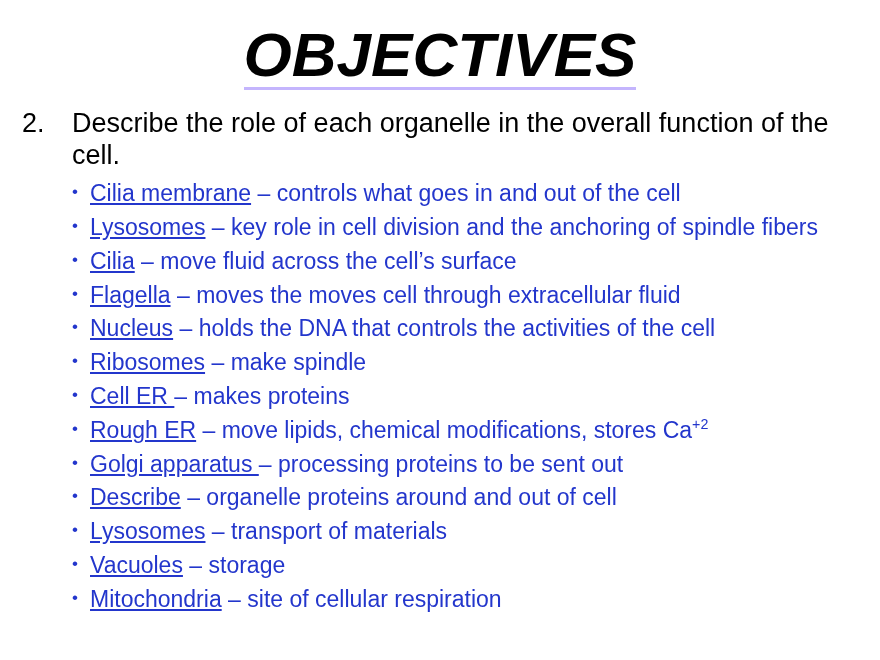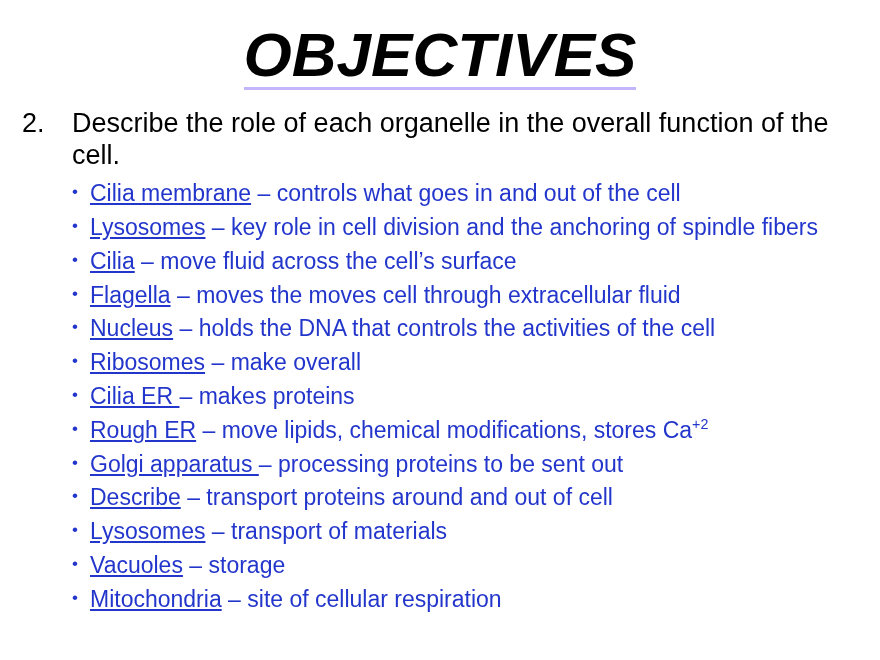--- a/index.html
+++ b/index.html
@@ -119,25 +119,25 @@
     <span class="num">2.</span>
     <span>Describe the role of each organelle in the overall function of the cell.</span>
   </div>
 
   <ul class="bullet-list">
       <li class="bullet-item"><span class="dot">•</span><span class="term">Cilia membrane</span><span class="desc"> – </span><span class="desc">controls what goes in and out of the cell</span></li>
       <li class="bullet-item"><span class="dot">•</span><span class="term">Lysosomes</span><span class="desc"> – </span><span class="desc">key role in cell division and the anchoring of spindle fibers</span></li>
       <li class="bullet-item"><span class="dot">•</span><span class="term">Cilia</span><span class="desc"> – </span><span class="desc">move fluid across the cell’s surface</span></li>
       <li class="bullet-item"><span class="dot">•</span><span class="term">Flagella</span><span class="desc"> – </span><span class="desc">moves the moves cell through extracellular fluid</span></li>
       <li class="bullet-item"><span class="dot">•</span><span class="term">Nucleus</span><span class="desc"> – </span><span class="desc">holds the DNA that controls the activities of the cell</span></li>
-      <li class="bullet-item"><span class="dot">•</span><span class="term">Ribosomes</span><span class="desc"> – </span><span class="desc">make overall</span></li>
-      <li class="bullet-item"><span class="dot">•</span><span class="term">Cilia ER </span><span class="desc">– </span><span class="desc">makes proteins</span></li>
+      <li class="bullet-item"><span class="dot">•</span><span class="term">Ribosomes</span><span class="desc"> – </span><span class="desc">make spindle</span></li>
+      <li class="bullet-item"><span class="dot">•</span><span class="term">Cell ER </span><span class="desc">– </span><span class="desc">makes proteins</span></li>
       <li class="bullet-item"><span class="dot">•</span><span class="term">Rough ER</span><span class="desc"> – </span><span class="desc">move lipids, chemical modifications, stores Ca</span><sup class="charge">+2</sup></li>
       <li class="bullet-item"><span class="dot">•</span><span class="term">Golgi apparatus </span><span class="desc">– </span><span class="desc">processing proteins to be sent out</span></li>
-      <li class="bullet-item"><span class="dot">•</span><span class="term">Describe</span><span class="desc"> – </span><span class="desc">transport proteins around and out of cell</span></li>
+      <li class="bullet-item"><span class="dot">•</span><span class="term">Describe</span><span class="desc"> – </span><span class="desc">organelle proteins around and out of cell</span></li>
       <li class="bullet-item"><span class="dot">•</span><span class="term">Lysosomes</span><span class="desc"> – </span><span class="desc">transport of materials</span></li>
       <li class="bullet-item"><span class="dot">•</span><span class="term">Vacuoles</span><span class="desc"> – </span><span class="desc">storage</span></li>
       <li class="bullet-item"><span class="dot">•</span><span class="term">Mitochondria</span><span class="desc"> – </span><span class="desc">site of cellular respiration</span></li>
     </ul>
 
   <div class="watermark"></div>
 
 </div>
 
 </body></html>

